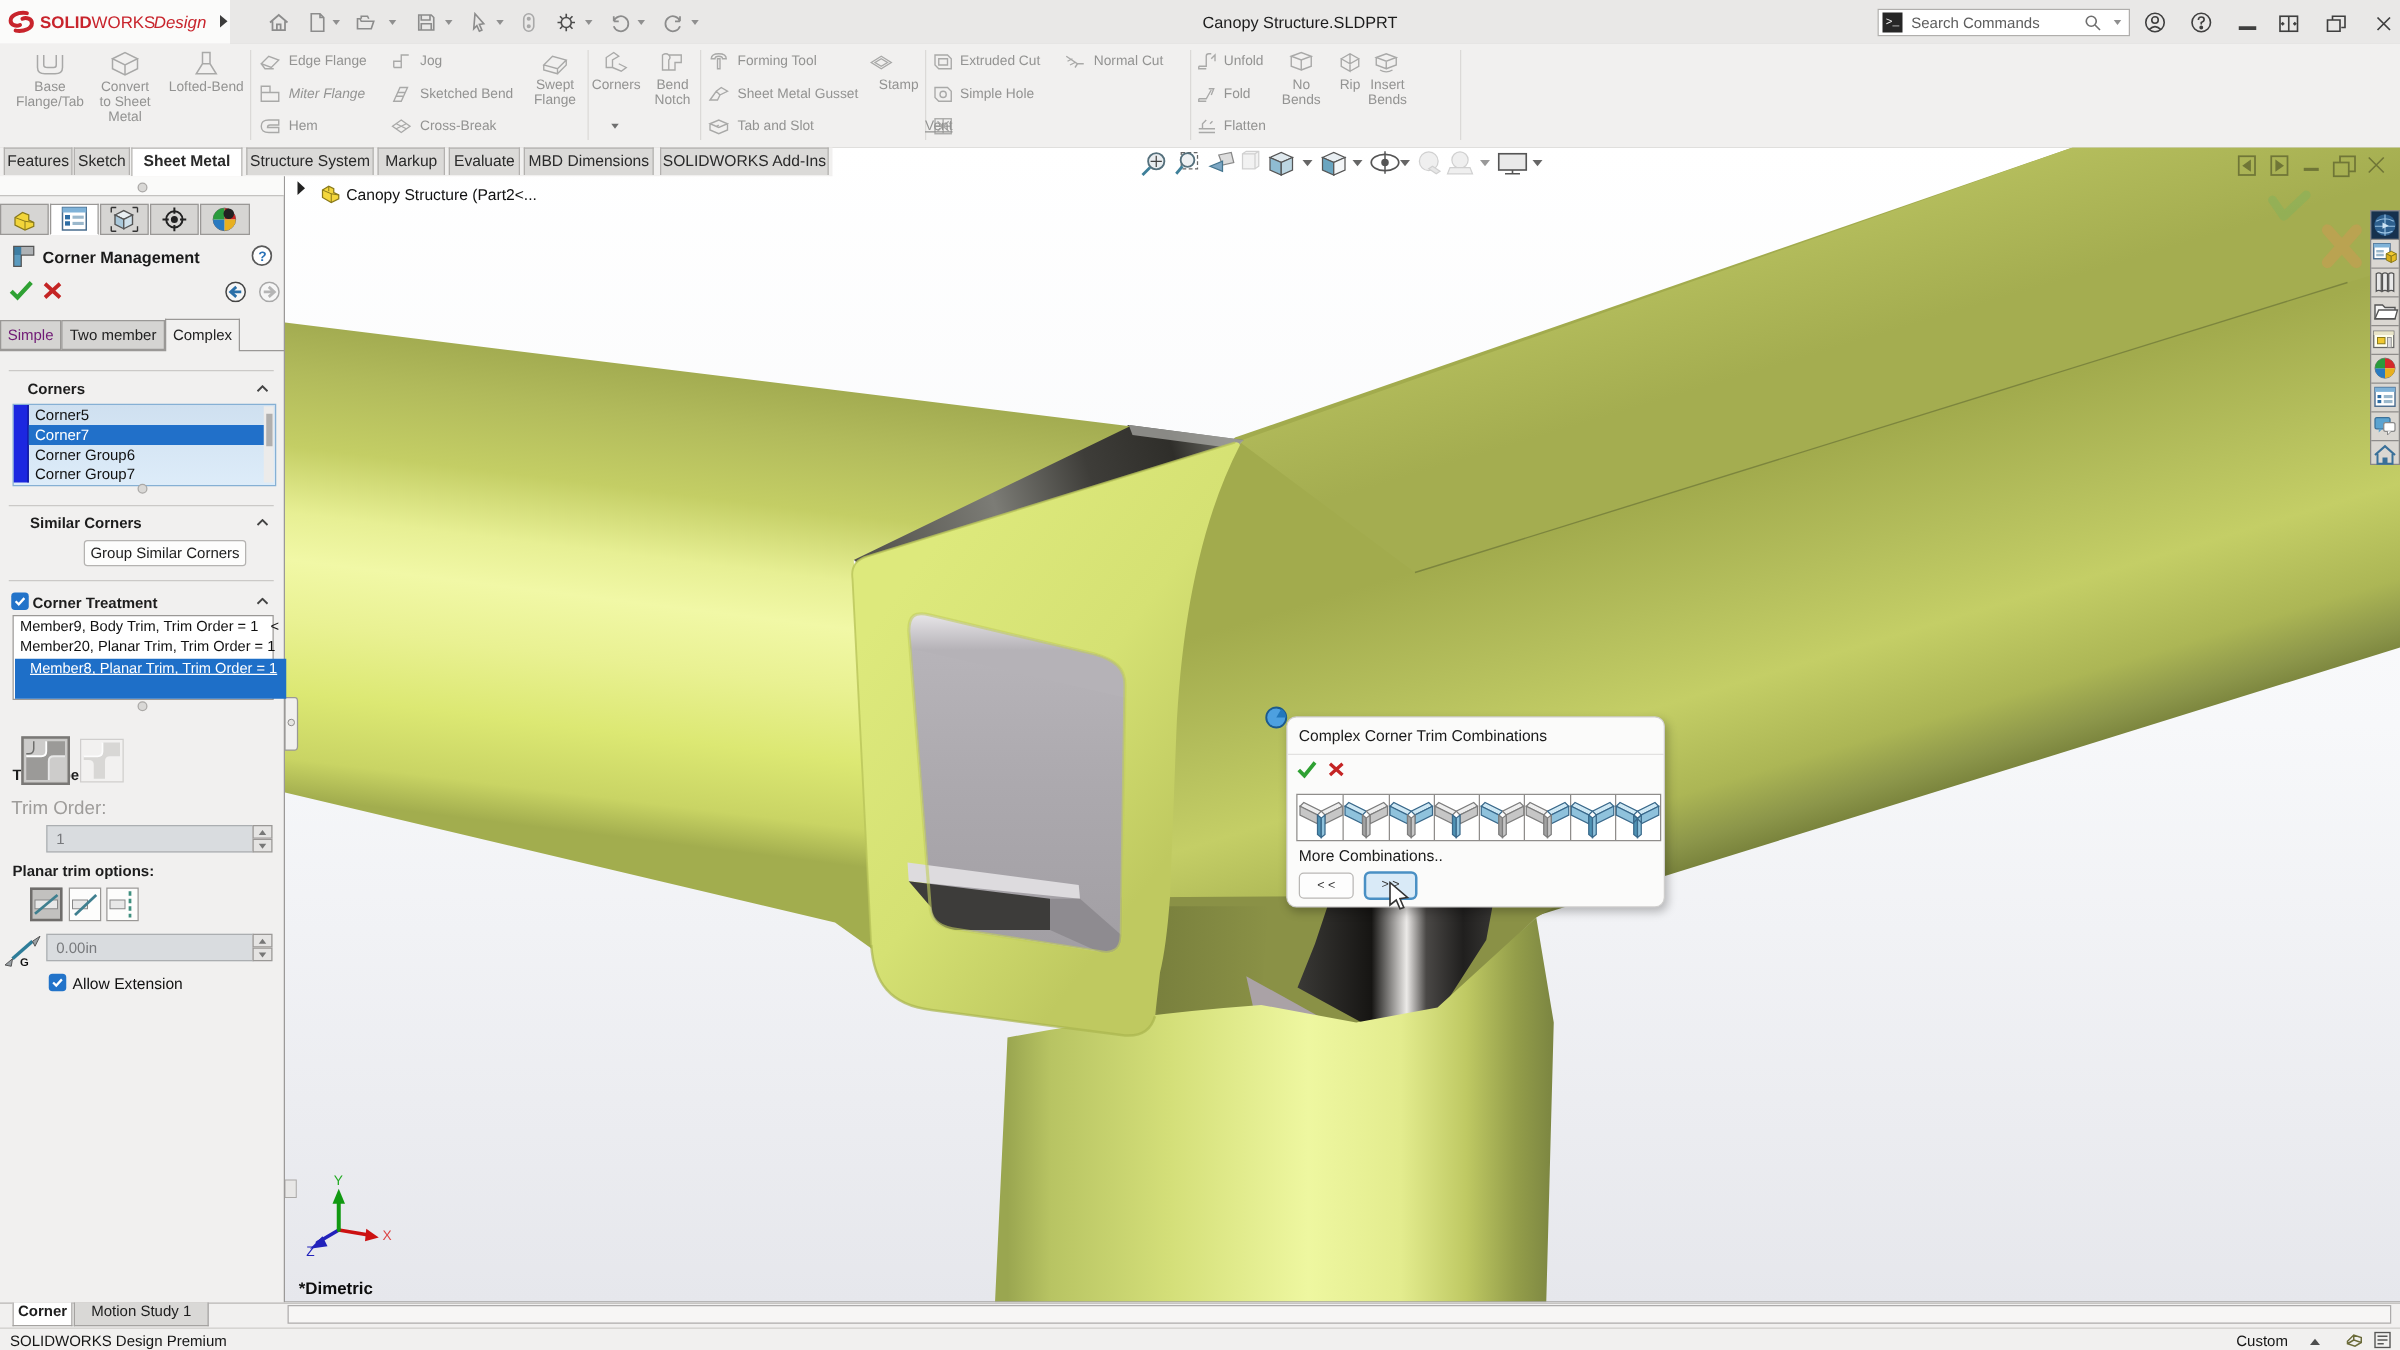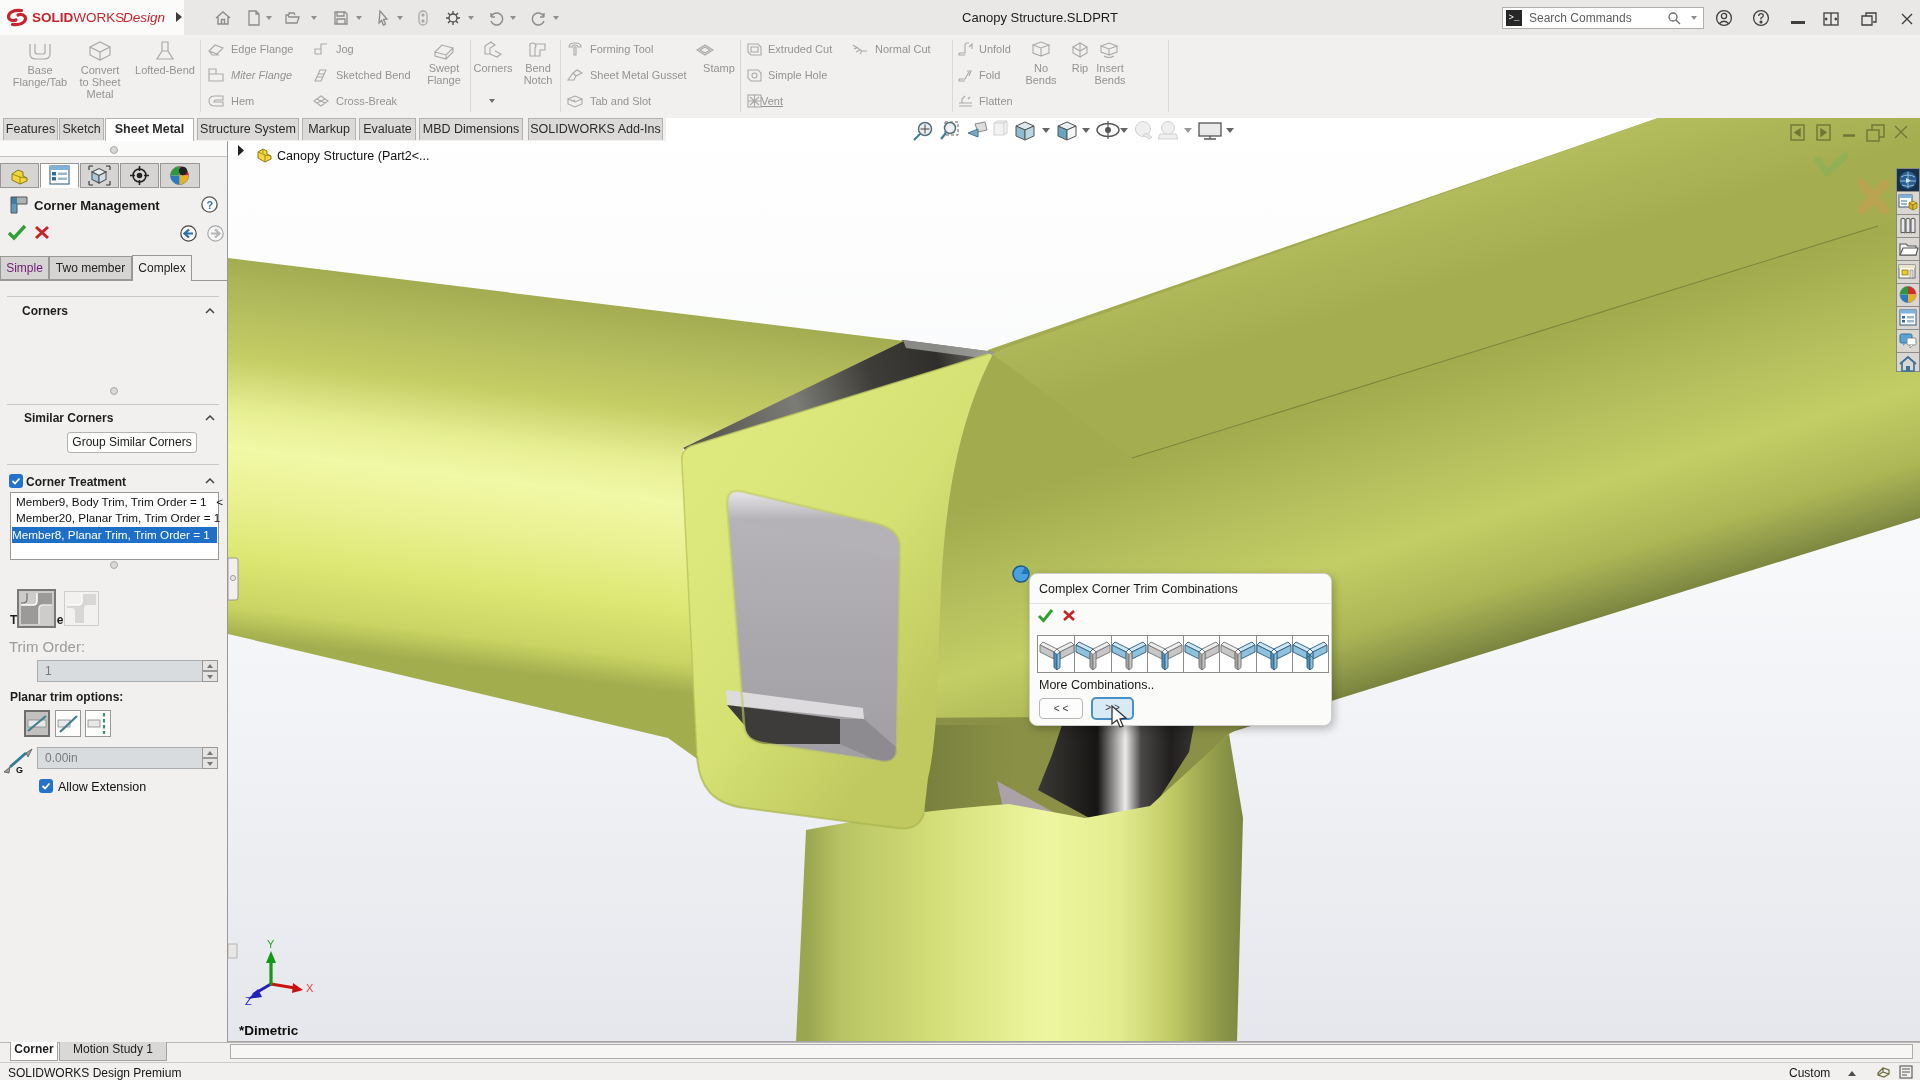--- a/index.html
+++ b/index.html
@@ -228,21 +228,21 @@
   <div class="rlabL" style="left:768px;top:8px;">Extruded Cut</div>
   <div class="ricon" style="left:746px;top:32px;width:17px;height:16px;"><svg viewBox="0 0 17 16" fill="none" stroke="#a9a9a8" stroke-width="1.1">
         <path d="M2 3 H12 L15 6 V14 H5 L2 11 Z"></path>
         <circle cx="8.5" cy="8.5" r="2.5"></circle>
       </svg></div>
   <div class="rlabL" style="left:768px;top:34px;">Simple Hole</div>
   <div class="ricon" style="left:746px;top:58px;width:17px;height:16px;"><svg viewBox="0 0 17 16" fill="none" stroke="#a9a9a8" stroke-width="1.1">
         <rect x="2" y="2" width="13" height="12"></rect>
         <path d="M2 8 H15 M8.5 2 V14 M4 4 L13 12 M13 4 L4 12"></path>
       </svg></div>
-  <div class="rlabL" style="left:761px;top:60px;text-decoration:underline;">Vent</div>
+  <div class="rlabL" style="left:740px;top:60px;text-decoration:underline;">Vent</div>
 
   <div class="ricon" style="left:850px;top:6px;width:20px;height:16px;"><svg viewBox="0 0 20 16" fill="none" stroke="#a9a9a8" stroke-width="1.1">
         <path d="M3 4 L12 10 L17 10 M12 10 L10 13 M4 8 L8 6 M6 11 L10 9"></path>
       </svg></div>
   <div class="rlabL" style="left:875px;top:8px;">Normal Cut</div>
 
   <div class="ricon" style="left:957px;top:6px;width:17px;height:16px;"><svg viewBox="0 0 17 16" fill="none" stroke="#a9a9a8" stroke-width="1.1">
         <path d="M2 12 H8 L8 4 Q8 2 10 2 L12 2 M2 12 L2 14 H8 M12 6 L15 3 L15 8"></path>
       </svg></div>
   <div class="rlabL" style="left:979px;top:8px;">Unfold</div>
@@ -578,20 +578,29 @@
     <div style="position:absolute;left:132px;top:0px;width:60px;height:26px;background:#f1f0ef;border:1px solid #9a9896;border-bottom:none;box-sizing:border-box;font-size:12px;text-align:center;line-height:24px;color:#222;">Complex</div>
     <div style="position:absolute;left:0;top:25px;width:132px;height:1px;background:#9a9896;"></div>
     <div style="position:absolute;left:192px;top:25px;width:36px;height:1px;background:#9a9896;"></div>
   </div>
 
   <div class="sec-div" style="top:155px;"></div>
   <div class="shead" style="left:22px;top:163px;">Corners</div>
   <svg class="chev" style="left:205px;top:167px;" viewBox="0 0 10 6">
       <path d="M 1,5 L 5,1 L 9,5" stroke="#444" stroke-width="1.5" fill="none"></path>
     </svg>
+  <div style="position:absolute;left:10px;top:182px;width:209px;height:64px;border:1px solid #86b0d4;background:linear-gradient(#cfe0f0,#ddecf9);">
+    <div style="position:absolute;left:0;top:0;width:11px;height:62px;background:#1c27e0;border-right:1px solid #0a128f;"></div>
+    <div style="position:absolute;left:12px;top:1px;width:187px;height:15px;font-size:12px;color:#111;padding-left:5px;">Corner5</div>
+    <div style="position:absolute;left:12px;top:16px;width:187px;height:16px;font-size:12px;color:#fff;background:#2170c9;padding-left:5px;line-height:16px;">Corner7</div>
+    <div style="position:absolute;left:12px;top:33px;width:187px;height:15px;font-size:12px;color:#111;padding-left:5px;">Corner Group6</div>
+    <div style="position:absolute;left:12px;top:48px;width:187px;height:14px;font-size:12px;color:#111;padding-left:5px;overflow:hidden;">Corner Group7</div>
+    <div style="position:absolute;right:1px;top:1px;width:8px;height:61px;background:#ecebea;"></div>
+    <div style="position:absolute;right:2px;top:7px;width:5px;height:26px;background:#b0afae;"></div>
+  </div>
   <div class="dot" style="left:110px;top:246px;"></div>
 
   <div class="sec-div" style="top:263px;"></div>
   <div class="shead" style="left:24px;top:270px;">Similar Corners</div>
   <svg class="chev" style="left:205px;top:274px;" viewBox="0 0 10 6">
       <path d="M 1,5 L 5,1 L 9,5" stroke="#444" stroke-width="1.5" fill="none"></path>
     </svg>
   <div style="position:absolute;left:67px;top:291px;width:130px;height:21px;background:#fdfdfc;border:1px solid #b5b3b1;border-radius:3px;box-sizing:border-box;font-size:12px;text-align:center;line-height:19px;color:#1d1d1d;">Group Similar Corners</div>
 
   <div class="sec-div" style="top:323px;"></div>
@@ -600,21 +609,21 @@
         <path d="M 2.5,6 L 5,8.5 L 9.5,3.5" stroke="#fff" stroke-width="1.8" fill="none"></path>
       </svg>
     </div>
   <div class="shead" style="left:26px;top:334px;">Corner Treatment</div>
   <svg class="chev" style="left:205px;top:337px;" viewBox="0 0 10 6">
       <path d="M 1,5 L 5,1 L 9,5" stroke="#444" stroke-width="1.5" fill="none"></path>
     </svg>
   <div style="position:absolute;left:10px;top:351px;width:209px;height:68px;border:1px solid #9a9896;background:#fff;box-sizing:border-box;">
     <div style="position:absolute;left:1px;top:2px;width:199px;height:15px;font-size:11.7px;color:#111;padding-left:4px;white-space:nowrap;text-align:right;">Member9, Body Trim, Trim Order = 1&nbsp;&nbsp;&nbsp;&lt;</div>
     <div style="position:absolute;left:1px;top:18px;width:199px;height:15px;font-size:11.7px;color:#111;padding-left:4px;white-space:nowrap;">Member20, Planar Trim, Trim Order = 1</div>
-    <div style="position:absolute;left:1px;top:34px;width:205px;height:16px;font-size:11.7px;color:#fff;background:#1e6fc8;padding-left:0;line-height:15px;white-space:nowrap;">Member8, Planar Trim, Trim Order = 1</div>
+    <div style="position:absolute;left:1px;top:34px;width:205px;height:32px;font-size:11.7px;color:#fff;background:#1e6fc8;padding-left:12px;line-height:15px;white-space:nowrap;text-decoration:underline;">Member8, Planar Trim, Trim Order = 1</div>
   </div>
   <div class="dot" style="left:110px;top:420px;"></div>
 
   <div class="shead" style="left:10px;top:432px;margin-top:40px;">Trim type:</div>
   <div style="position:absolute;left:17px;top:448px;width:39px;height:39px;background:#c9c8c6;border:2px solid #7a7876;box-sizing:border-box;">
     <svg width="35" height="35" viewBox="0 0 35 35">
         <rect x="1" y="1" width="33" height="33" fill="#cdcccb"></rect>
         <path d="M 2,14 L 14,14 Q 18,14 18,10 L 18,2 L 33,2 L 33,14 L 24,14 Q 20,14 20,18 L 20,33 L 2,33 Z" fill="#9b9a98"></path>
         <path d="M 18,2 L 18,10 Q 18,14 14,14 L 2,14" stroke="#fff" stroke-width="1.5" fill="none"></path>
         <path d="M 33,14 L 24,14 Q 20,14 20,18 L 20,33" stroke="#e8e8e8" stroke-width="1.5" fill="none"></path>

